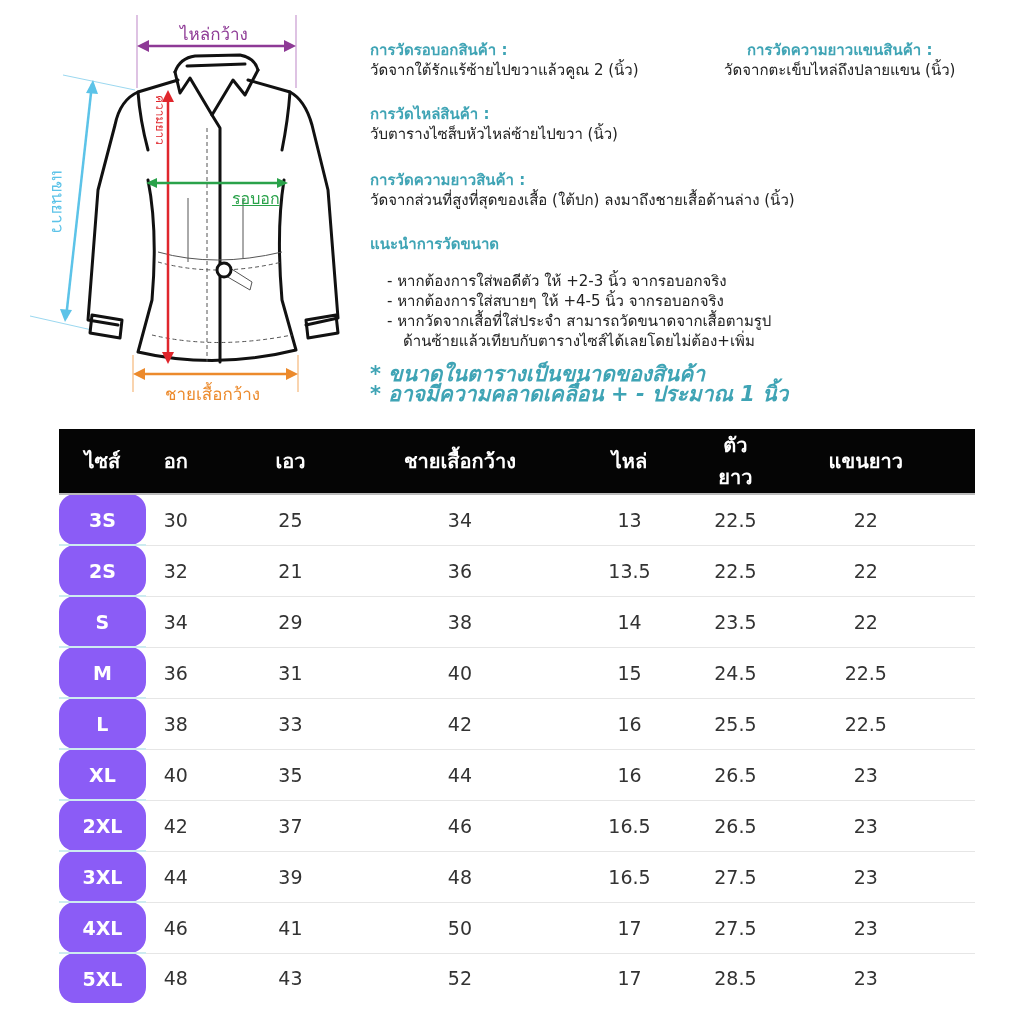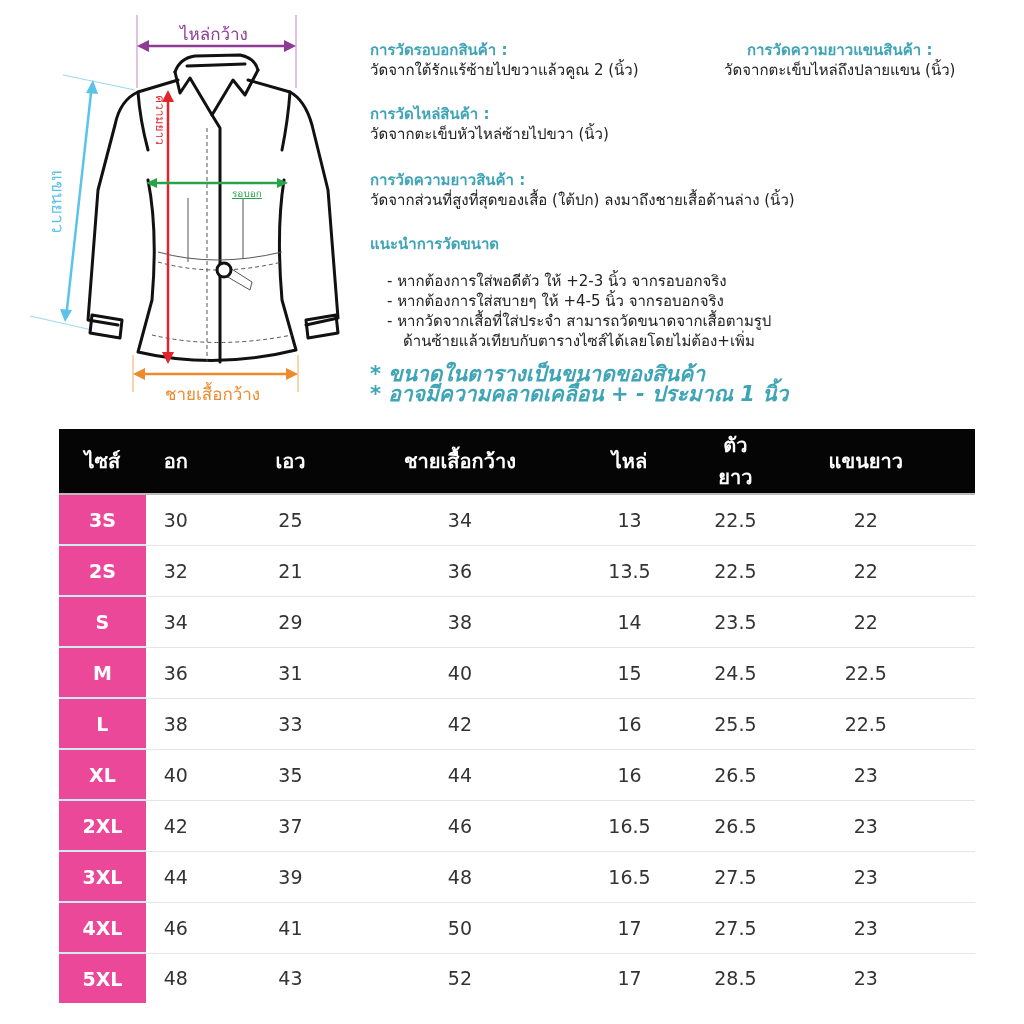--- a/index.html
+++ b/index.html
@@ -5,39 +5,39 @@
   html, body { margin:0; padding:0; background:#ffffff; }
   body { width:1024px; height:1024px; position:relative; overflow:hidden;
          font-family:"DejaVu Sans", "Liberation Sans", sans-serif; color:#222; }
   .diagram { position:absolute; left:0; top:0; width:360px; height:420px; }
   .diagram svg { position:absolute; left:0; top:0; }
   .lbl { position:absolute; font-size:17px; white-space:nowrap; }
   .lbl-shoulder { left:180px; top:20px; color:#8e3a96; }
   .lbl-hem { left:165px; top:380px; color:#ec8a2c; }
   .lbl-sleeve { left:52px; top:170px; color:#5cc3e8; transform:rotate(90deg); transform-origin:left top; left:72px; }
   .lbl-length { left:170px; top:95px; color:#e0262c; font-size:12px; transform:rotate(90deg); transform-origin:left top; }
-  .lbl-chest { left:232px; top:186px; color:#2aa24a; font-size:10px;text-decoration:underline; }
+  .lbl-chest { left:232px; top:186px; color:#2aa24a; font-size:16px;text-decoration:underline; }
 
   .info { position:absolute; font-size:15px; line-height:20px; }
   .info .h { color:#3fa4b5; font-weight:bold; }
   .info .t { color:#222; }
   .info-chest { left:370px; top:40px; }
   .info-sleeve { left:724px; top:40px;text-align:center; }
   .info-shoulder { left:370px; top:104px; }
   .info-length { left:370px; top:170px; }
   .info-advice { left:370px; top:234px; }
   .info-advice ul { list-style:none; margin:17px; padding:0; }
   .info-advice li { padding-left:0; }
   .info-advice .cont { padding-left:16px; }
   .note { position:absolute; left:370px; top:364px; color:#3fa4b5; font-weight:bold; font-size:21px; line-height:20px;font-style:italic; }
 
   .size-table { position:absolute; left:59px; top:429px; width:916px; border-collapse:collapse; }
   .size-table th { background:#050505; color:#ffffff; font-weight:bold; font-size:20px; height:50px; padding:0; text-align:center; border-bottom:2px solid #bbb; }
   .size-table td { height:49px; border-bottom:1px solid #e6e6e6; font-size:19px; color:#333; text-align:center; padding:0; }
-  .size-table td.sz { background:#ec4899; color:#ffffff; font-weight:bold; border-bottom:2px solid #cdebf0; }
+  .size-table td.sz { background:#8b5cf6; color:#ffffff; font-weight:bold; border-bottom:2px solid #cdebf0;border-radius:16px; }
   .size-table tr:last-child td { border-bottom:none; }
   .size-table tr:last-child td.sz { border-bottom:none; }
 </style>
 </head>
 <body>
 
 <div class="diagram">
   <svg width="360" height="420" viewBox="0 0 360 420">
 
     <line x1="137" y1="15" x2="137" y2="88" stroke="#c89ad0" stroke-width="1.2"></line>
@@ -107,21 +107,21 @@
 <div class="info info-chest">
   <div class="h">การวัดรอบอกสินค้า :</div>
   <div class="t">วัดจากใต้รักแร้ซ้ายไปขวาแล้วคูณ 2 (นิ้ว)</div>
 </div>
 <div class="info info-sleeve">
   <div class="h">การวัดความยาวแขนสินค้า :</div>
   <div class="t">วัดจากตะเข็บไหล่ถึงปลายแขน (นิ้ว)</div>
 </div>
 <div class="info info-shoulder">
   <div class="h">การวัดไหล่สินค้า :</div>
-  <div class="t">วัดจากตะเข็บหัวไหล่ซ้ายไปขวา (นิ้ว)</div>
+  <div class="t">วับตารางไซส็บหัวไหล่ซ้ายไปขวา (นิ้ว)</div>
 </div>
 <div class="info info-length">
   <div class="h">การวัดความยาวสินค้า :</div>
   <div class="t">วัดจากส่วนที่สูงที่สุดของเสื้อ (ใต้ปก) ลงมาถึงชายเสื้อด้านล่าง (นิ้ว)</div>
 </div>
 <div class="info info-advice">
   <div class="h">แนะนำการวัดขนาด</div>
   <ul>
     <li>-  หากต้องการใส่พอดีตัว ให้ +2-3 นิ้ว จากรอบอกจริง</li>
     <li>-  หากต้องการใส่สบายๆ ให้ +4-5 นิ้ว จากรอบอกจริง</li>

